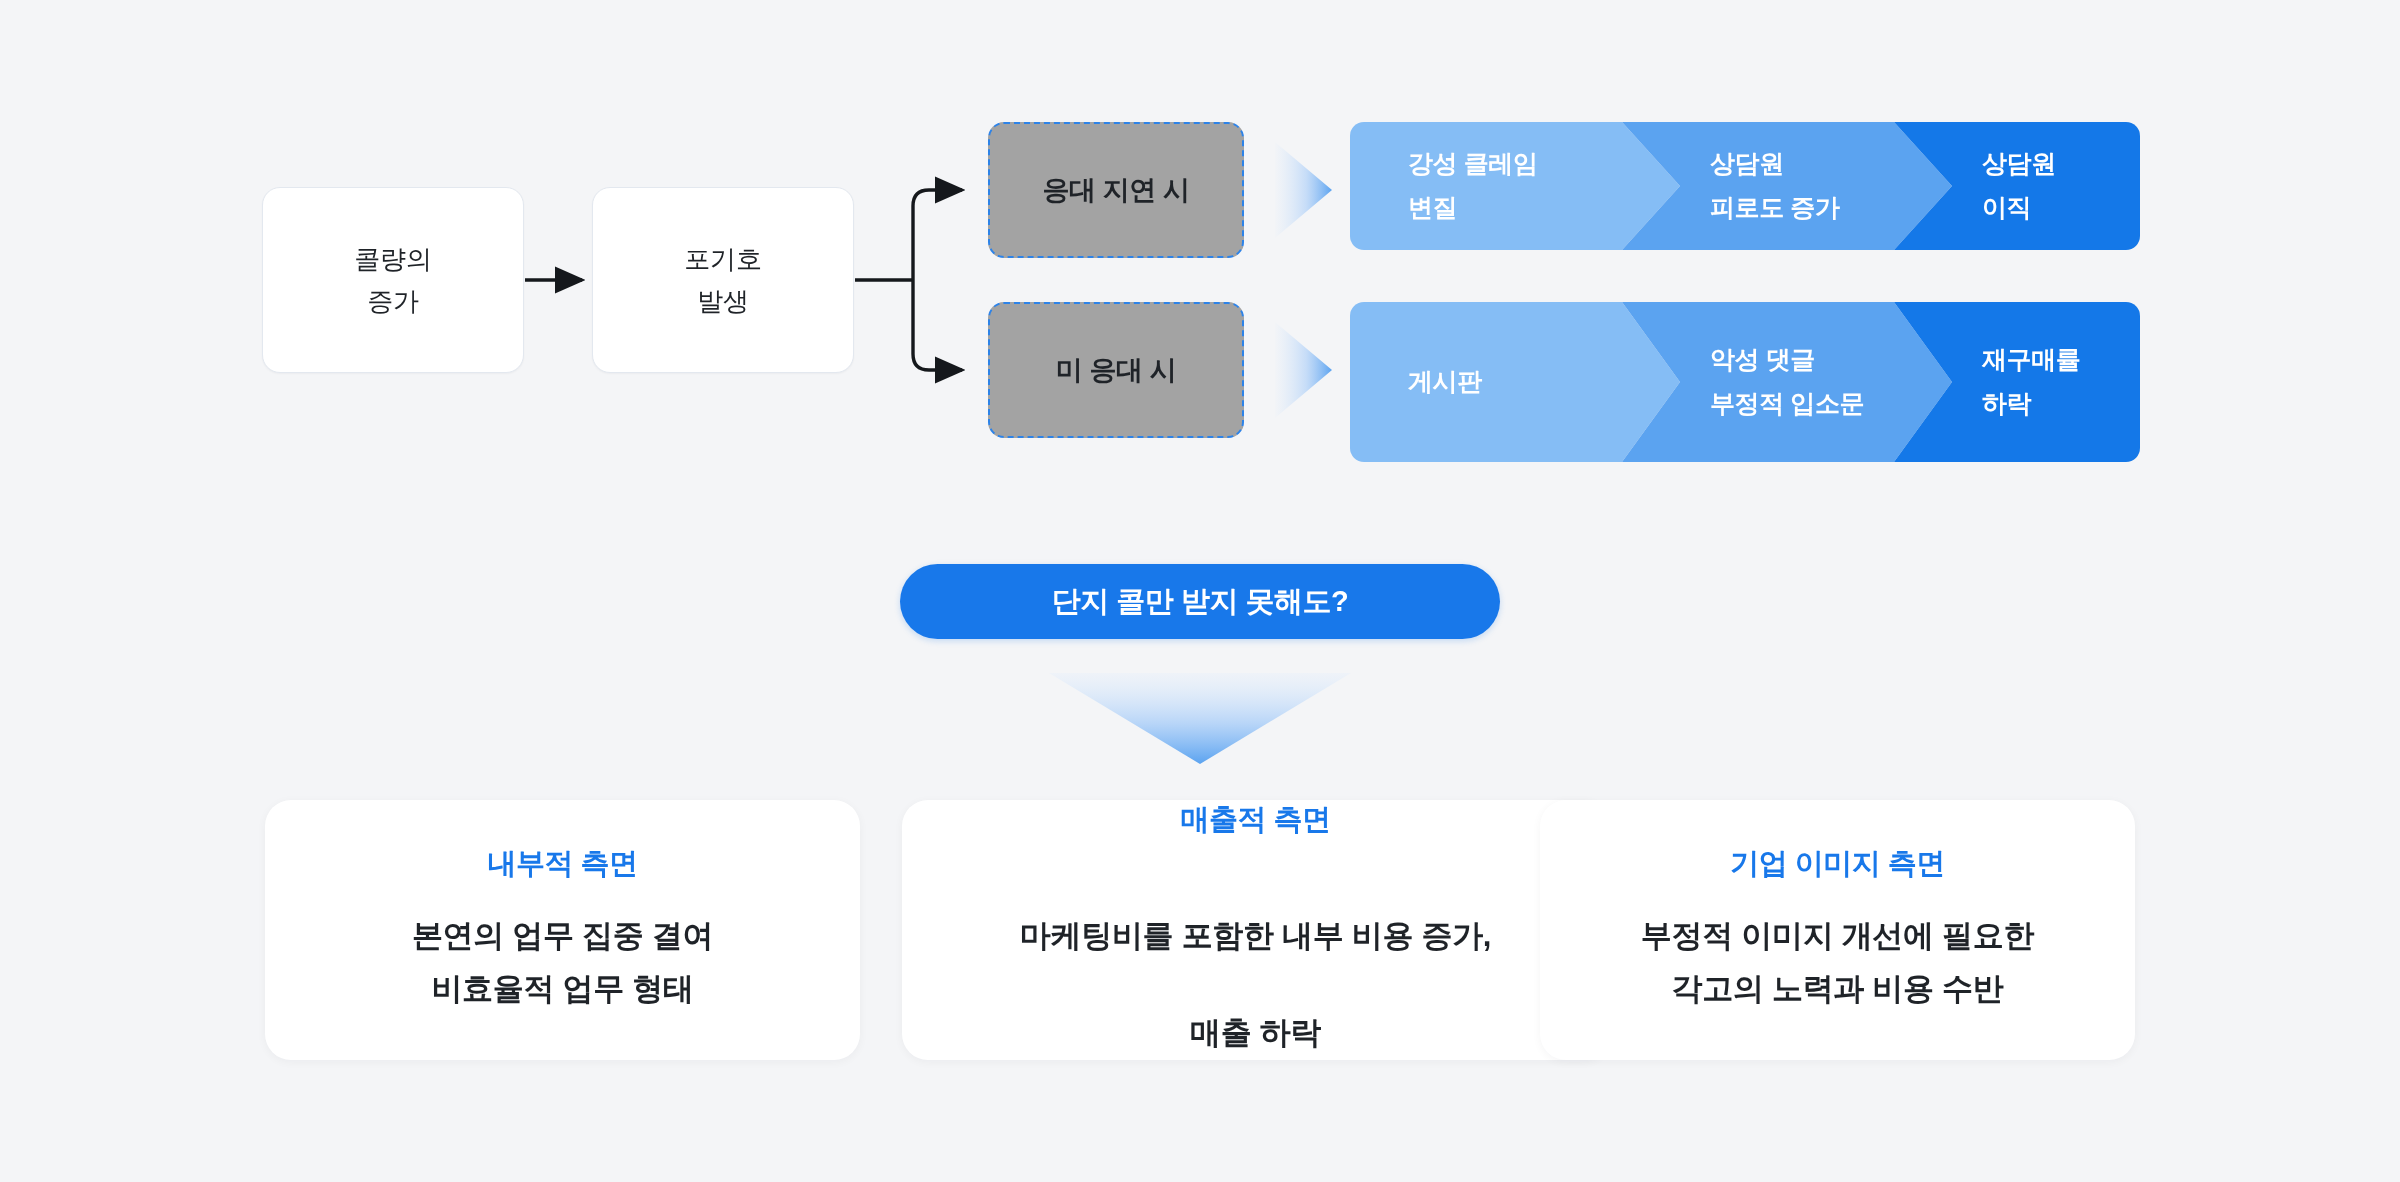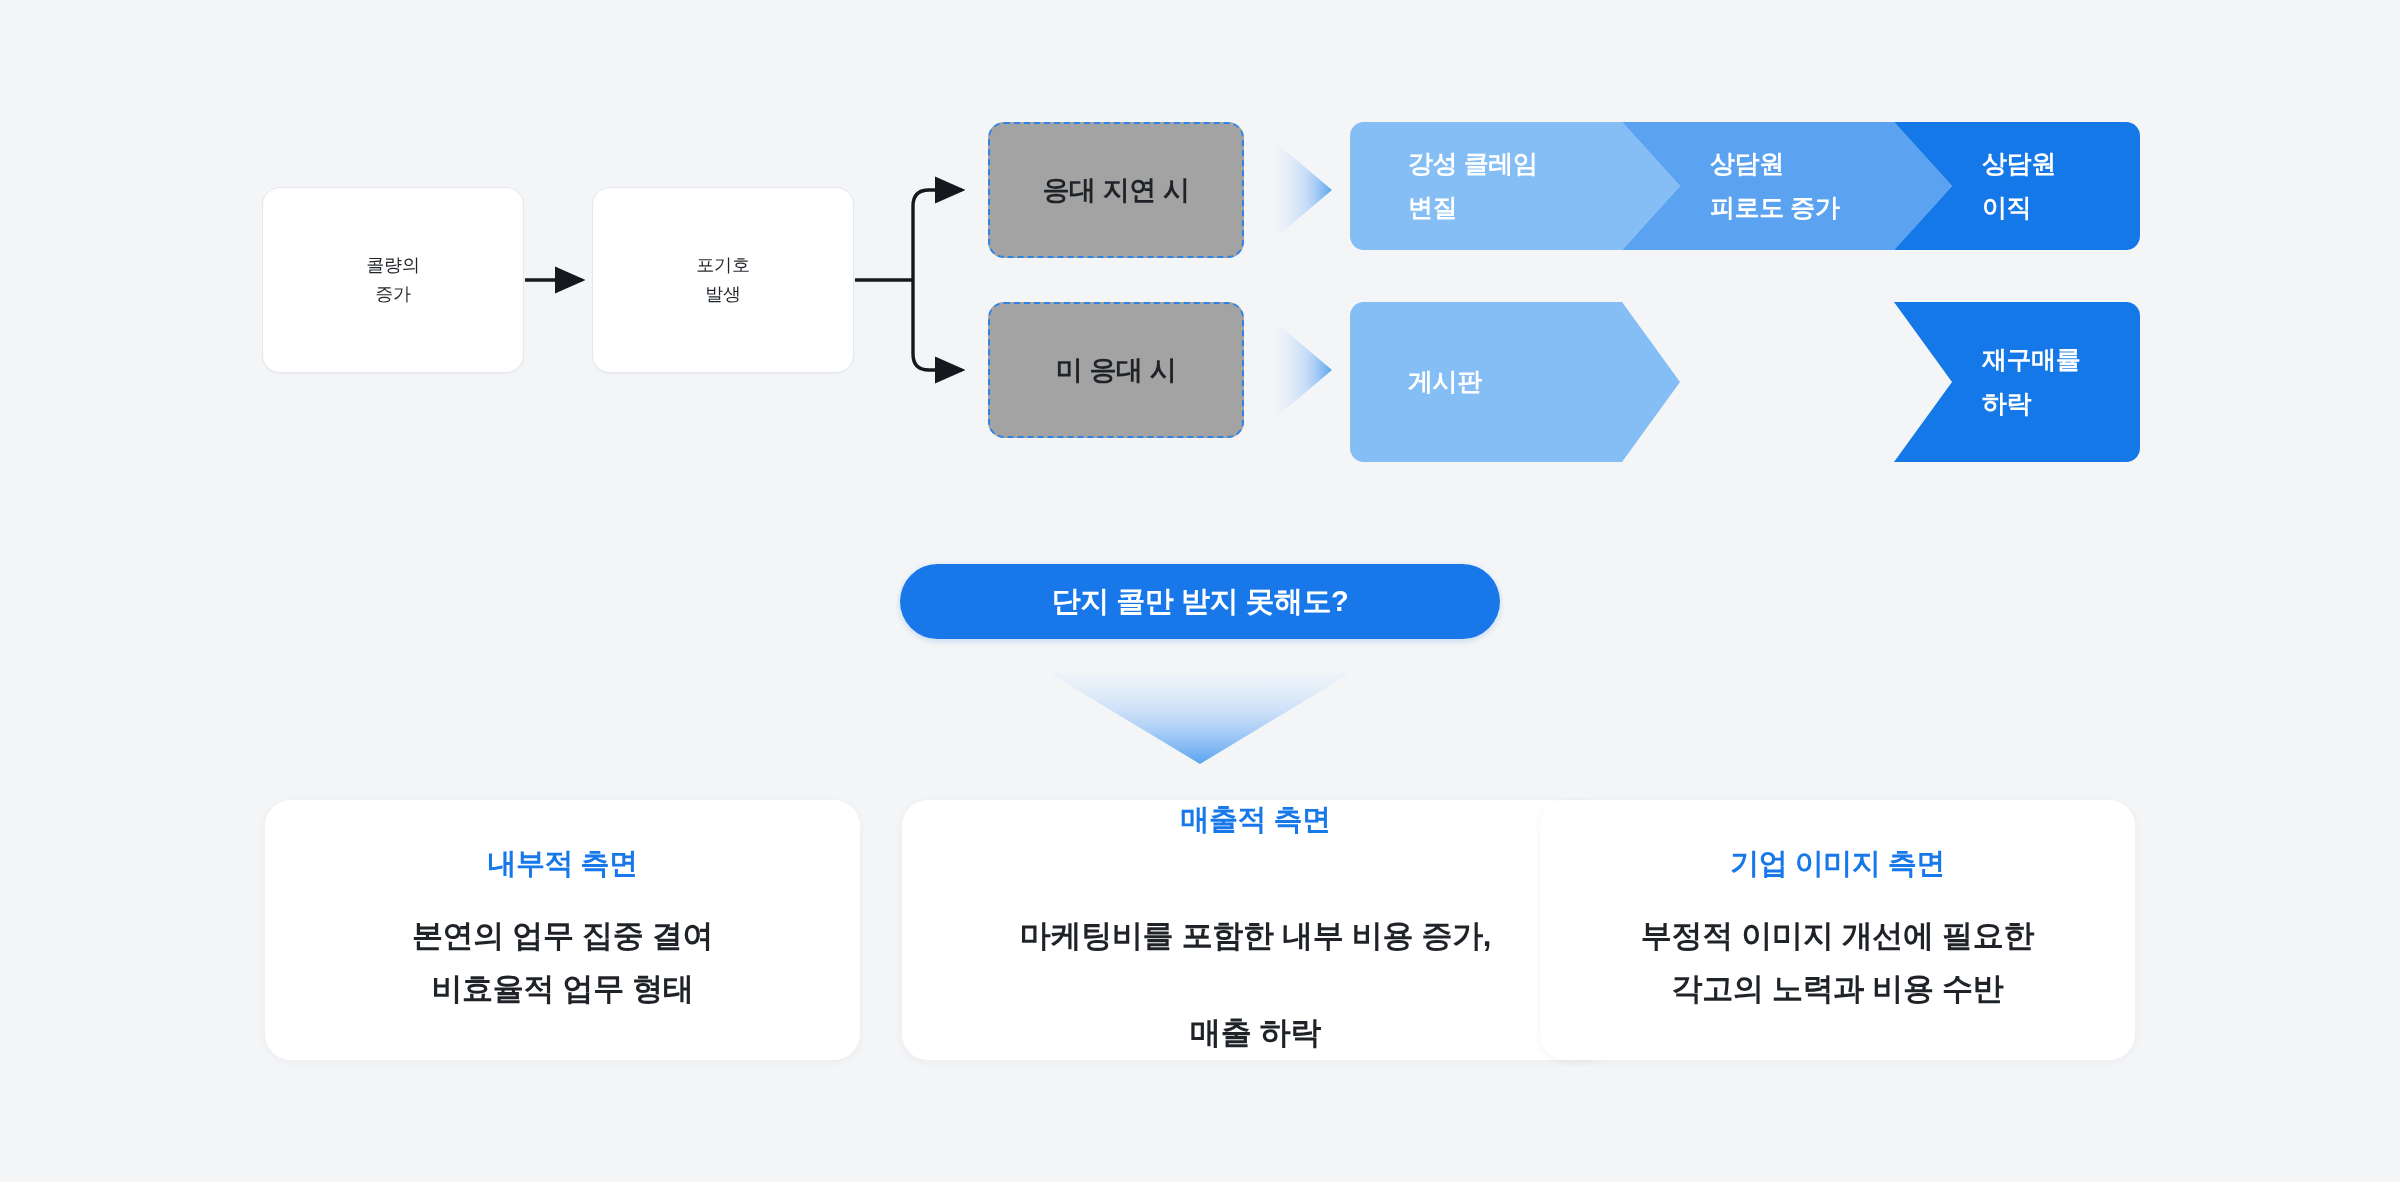--- a/index.html
+++ b/index.html
@@ -32,21 +32,21 @@
     border: 1px solid #e3e8ef;
     border-radius: 18px;
     box-shadow: 0 1px 2px rgba(16,24,40,0.04);
     display: flex;
     flex-direction: column;
     align-items: center;
     justify-content: center;
     box-sizing: border-box;
   }
   .step-box .line {
-    font-size: 18px;
+    font-size: 26px;
     color: #1f2328;
     line-height: 1.62;
     font-weight: 400;
     letter-spacing: -0.2px;
     white-space: nowrap;
   }
 
   
   .dashed-box {
     background: #a3a3a3;
@@ -217,20 +217,26 @@
   </div>
 
   <div class="ribbon" style="left:1350px; top:302px; width:790px; height:160px;">
 
     <div class="chev" style="left:0; width:330px; background:#85bdf5;
          clip-path: polygon(0 0, 272px 0, 330px 50%, 272px 100%, 0 100%);
          padding-left:58px;">
       <span class="ctext">게시판</span>
     </div>
 
+    <div class="chev" style="left:272px; width:330px; background:#5ba3f0;
+         clip-path: polygon(0 0, 272px 0, 330px 50%, 272px 100%, 0 100%, 58px 50%);
+         padding-left:88px;">
+      <span class="ctext">악성 댓글</span>
+      <span class="ctext">부정적 입소문</span>
+    </div>
 
     <div class="chev" style="left:544px; width:246px; background:#1478e8;
          clip-path: polygon(0 0, 246px 0, 246px 100%, 0 100%, 58px 50%);
          padding-left:88px;">
       <span class="ctext">재구매률</span>
       <span class="ctext">하락</span>
     </div>
   </div>
 
   <div class="pill" style="left:900px; top:564px; width:600px; height:75px;">

